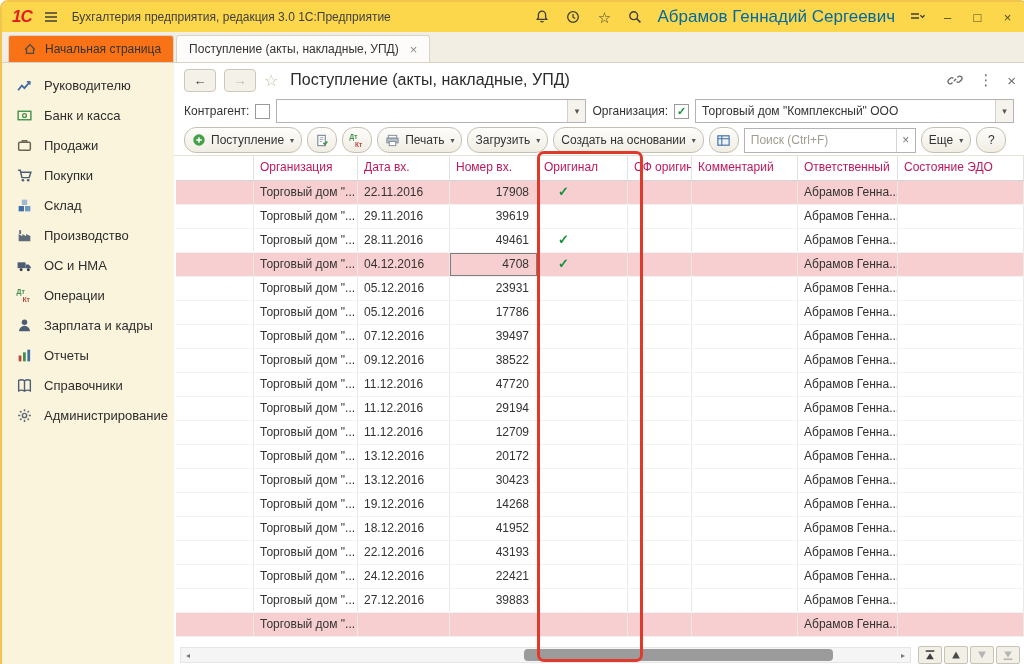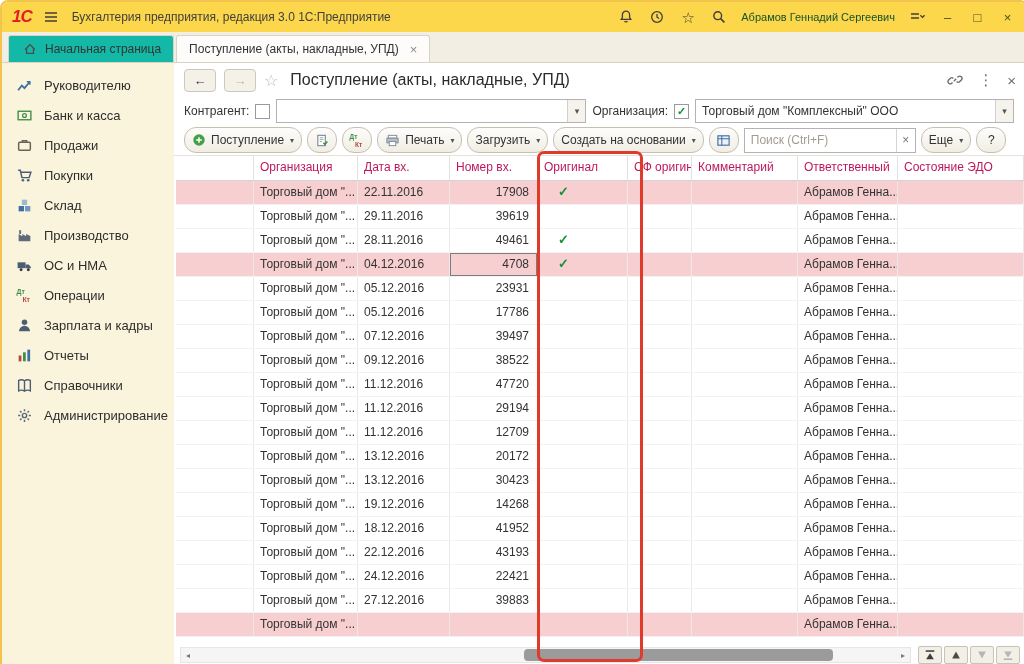--- a/index.html
+++ b/index.html
@@ -5,27 +5,27 @@
   html,body{margin:0;padding:0;}
   body{width:1024px;height:664px;background:#ffffff;font-family:"Liberation Sans",sans-serif;}
   .window{position:relative;width:1024px;height:664px;border:2px solid #f2c44d;border-radius:8px 8px 5px 5px;background:#fff;display:flex;flex-direction:column;overflow:hidden;}
 
   
   .titlebar{height:30px;background:#fcd64b;display:flex;align-items:center;padding:0 10px;gap:10px;flex:0 0 auto;}
   .logo{color:#e31e24;font-weight:bold;font-style:italic;font-size:17px;letter-spacing:-1px;cursor:default;}
   .ticon{width:18px;height:18px;display:inline-flex;align-items:center;justify-content:center;cursor:pointer;}
   .win-title{font-size:12px;color:#3f3f3f;margin-left:2px;white-space:nowrap;}
   .tb-right{margin-left:auto;display:flex;align-items:center;gap:13px;}
-  .user{font-size:11px;color:#14532d;white-space:nowrap;cursor:pointer;}
+  .user{font-size:17px;color:#0369a1;white-space:nowrap;cursor:pointer;}
   .winbtn{font-size:13px;color:#4f4f23;width:17px;text-align:center;cursor:pointer;}
   .star-glyph{font-size:15px;color:#3f3f3f;line-height:1;}
 
   
   .tabbar{height:27px;background:#f2eee3;border-bottom:1px solid #d8d3c5;display:flex;align-items:stretch;padding:3px 0 0 6px;gap:2px;flex:0 0 auto;}
-  .tab{display:flex;align-items:center;gap:7px;padding:0 12px;font-size:12px;color:#333;background:#14b8a6;border:1px solid #d8d3c5;border-bottom:none;border-radius:3px 3px 0 0;cursor:pointer;white-space:nowrap;}
+  .tab{display:flex;align-items:center;gap:7px;padding:0 12px;font-size:12px;color:#333;background:#f97316;border:1px solid #d8d3c5;border-bottom:none;border-radius:3px 3px 0 0;cursor:pointer;white-space:nowrap;}
   .tab.active{background:#fdfcfa;}
   .tabclose{color:#8a8a8a;font-size:13px;margin-left:4px;cursor:pointer;}
 
   
   .appbody{flex:1;display:flex;min-height:0;}
   .sidebar{width:172px;background:#fbf4dc;padding-top:7px;flex:0 0 auto;}
   .sbitem{height:30px;display:flex;align-items:center;gap:11px;padding-left:14px;font-size:13px;color:#2d2d2d;cursor:pointer;}
   .sic{width:17px;height:17px;display:inline-flex;align-items:center;justify-content:center;}
   .main{flex:1;display:flex;flex-direction:column;background:#fff;min-width:0;position:relative;}
 

